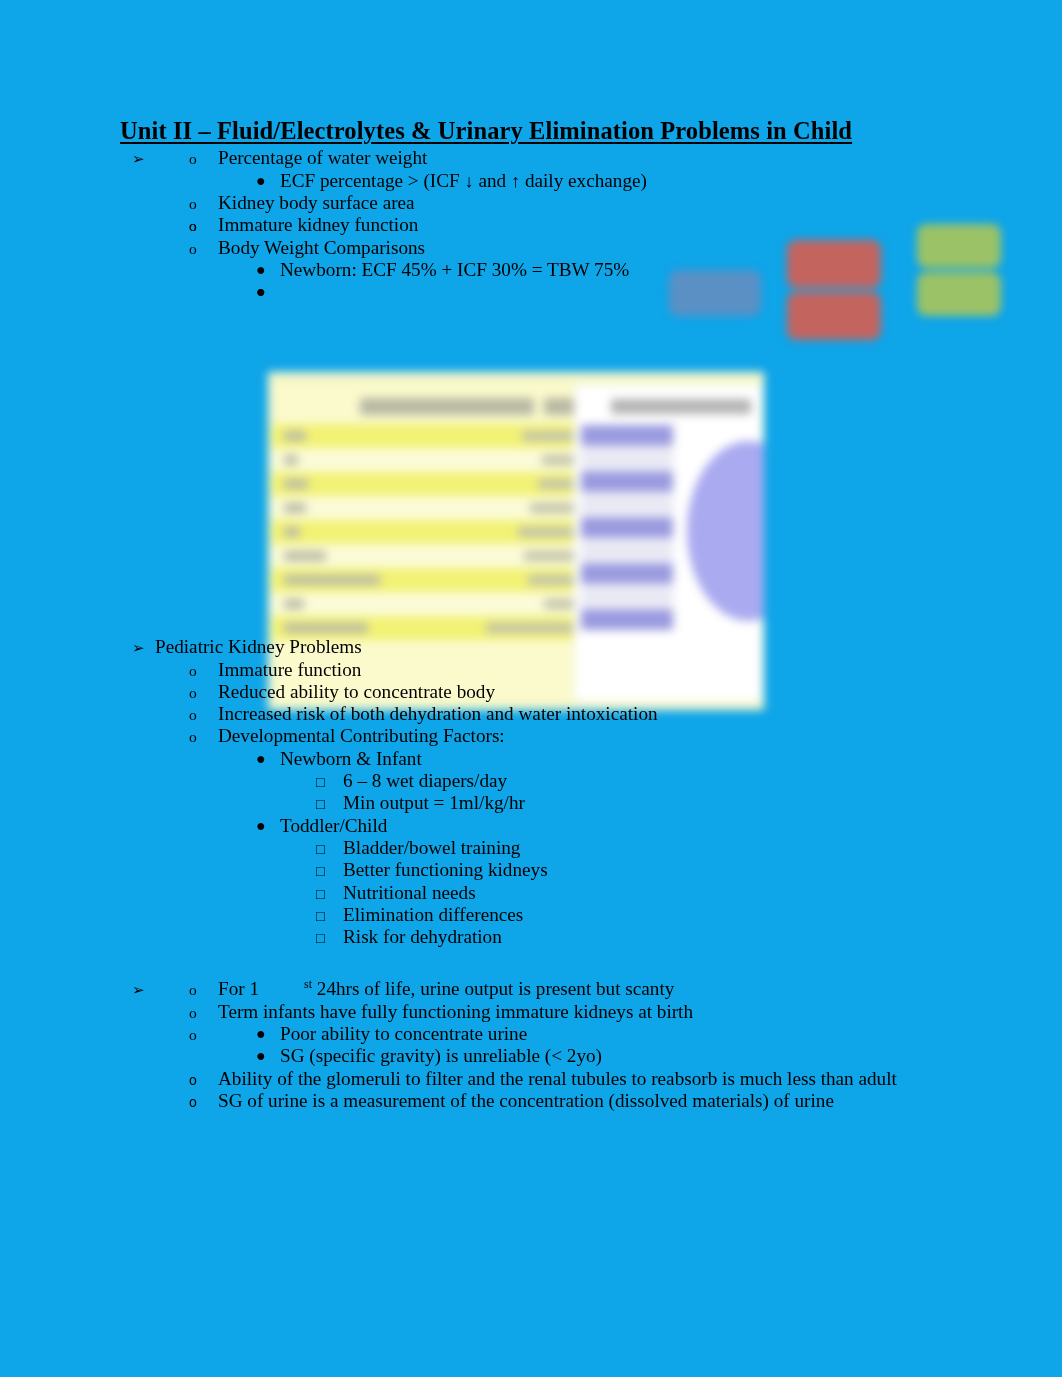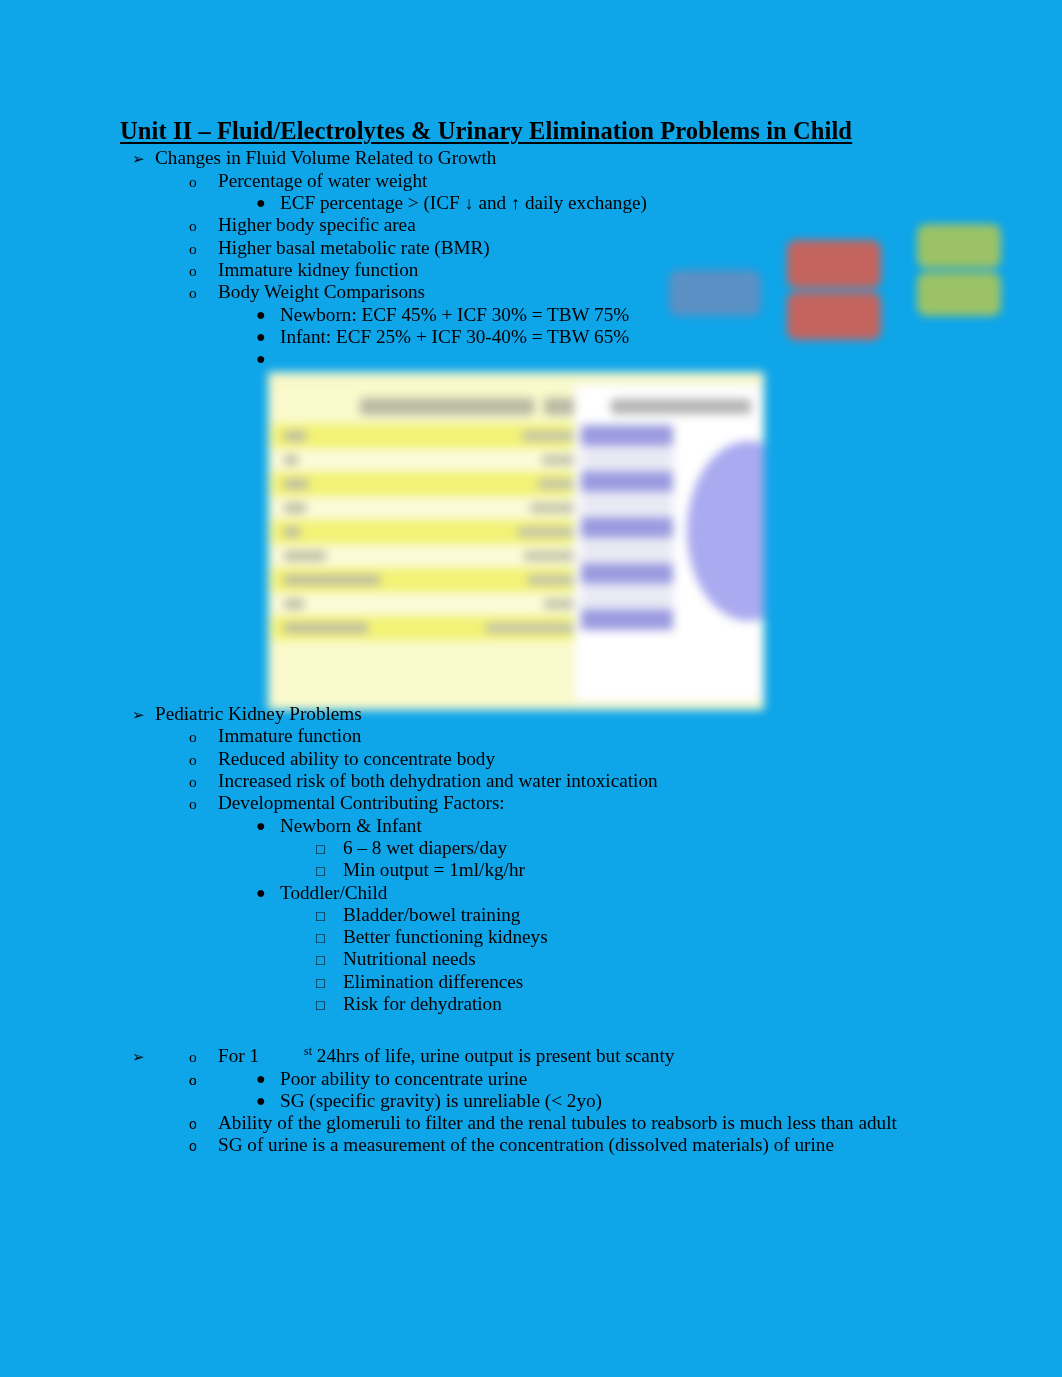--- a/index.html
+++ b/index.html
@@ -221,56 +221,53 @@
       <div class="tf-ellipse"></div>
     </div>
   </div>
 
   <div class="doc">
 
     <h1 class="doc-title">Unit II – Fluid/Electrolytes &amp; Urinary Elimination Problems in Child</h1>
 
     <div class="li l1">
       <span class="mk">➢</span>
-      <span class="tx">Changes in Fluid Volume Related to Growth</span>
     </div>
 
     <div class="li l2">
       <span class="mk">o</span>
       <span class="tx">Percentage of water weight</span>
     </div>
 
     <div class="li l3">
       <span class="mk">●</span>
       <span class="tx">ECF percentage &gt; (ICF <span class="arw">↓</span> and <span class="arw">↑</span> daily exchange)</span>
     </div>
 
     <div class="li l2">
       <span class="mk">o</span>
-      <span class="tx">Higher body specific area</span>
-    </div>
-    <div class="li l2">
-      <span class="mk">o</span>
-      <span class="tx">Higher basal metabolic rate (BMR)</span>
+      <span class="tx">Kidney body surface area</span>
+    </div>
+    <div class="li l2">
+      <span class="mk">o</span>
     </div>
     <div class="li l2">
       <span class="mk">o</span>
       <span class="tx">Immature kidney function</span>
     </div>
     <div class="li l2">
       <span class="mk">o</span>
       <span class="tx">Body Weight Comparisons</span>
     </div>
     <div class="li l3">
       <span class="mk">●</span>
       <span class="tx">Newborn: ECF 45% + ICF 30% = TBW 75%</span>
     </div>
     <div class="li l3">
       <span class="mk">●</span>
-      <span class="tx">Infant: ECF 25% + ICF 30-40% = TBW 65%</span>
     </div>
     <div class="li l3">
       <span class="mk">●</span>
     </div>
 
     <div style="height:355px;"></div>
 
     <div class="li l1">
       <span class="mk">➢</span>
       <span class="tx">Pediatric Kidney Problems</span>
@@ -332,20 +329,21 @@
 
     <div class="li l1">
       <span class="mk">➢</span>
     </div>
     <div class="li l2">
       <span class="mk">o</span>
       <span class="tx">For 1<sup>st</sup> 24hrs of life, urine output is present but scanty</span>
     </div>
     <div class="li l2">
       <span class="mk">o</span>
+      <span class="tx">Term infants have fully functioning immature kidneys at birth</span>
     </div>
     <div class="li l2">
       <span class="mk">o</span>
     </div>
     <div class="li l3">
       <span class="mk">●</span>
       <span class="tx">Poor ability to concentrate urine</span>
     </div>
     <div class="li l3">
       <span class="mk">●</span>

